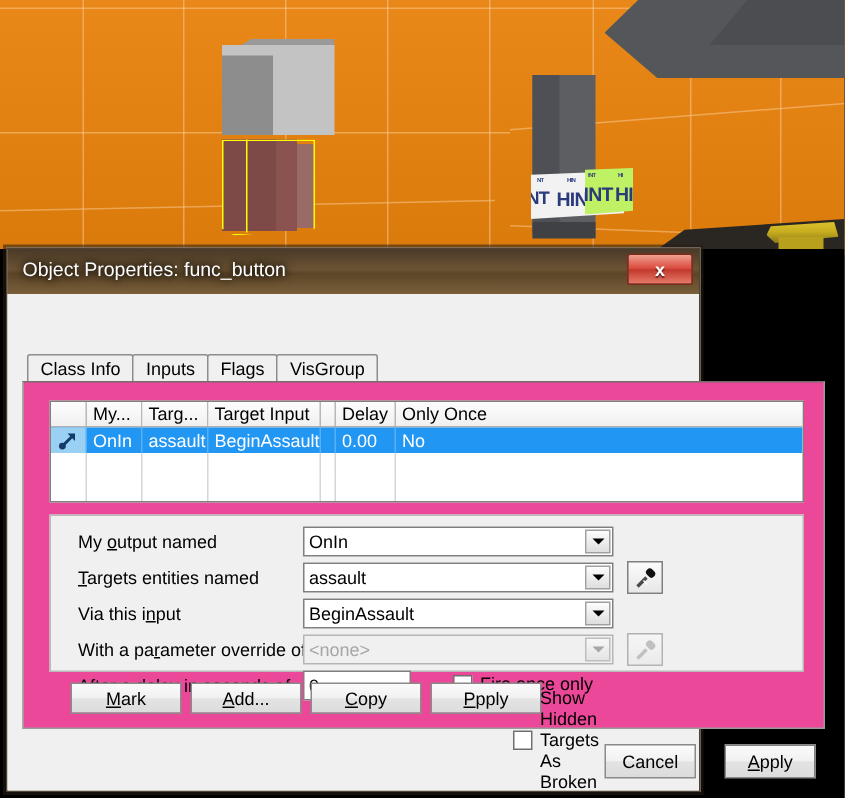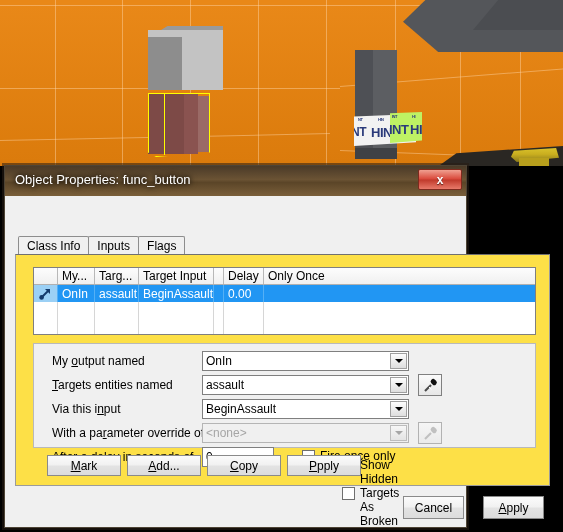--- a/index.html
+++ b/index.html
@@ -138,21 +138,21 @@
     border-radius: 2px 2px 0 0;
     cursor: pointer;
   }
   .tab.active {
     height: 23px; background: #f0f0f0;
     border-color: #707070; font-weight: normal;
     position: relative; z-index: 3; margin-top: -4px;
   }
   .tabpanel {
     position: absolute; left: 10px; top: 58px; width: 535px; height: 232px;
-    border: 1px solid #9b9b9b; background: #fde047;
+    border: 1px solid #9b9b9b; background: #ec4899;
     border-top-color: #707070;
   }
 
   
   .listctl {
     position: absolute; left: 17px; top: 12px; width: 503px; height: 68px;
     background: #fff; border: 1px solid #7f7f7f;
     overflow: hidden;
   }
   .lheader { display: flex; height: 17px; background: #f0f0f0; border-bottom: 1px solid #b0b0b0; }
@@ -300,20 +300,21 @@
       <div class="title-text">Object Properties: func_button</div>
       <div class="close-btn">x</div>
     </div>
 
     <div class="dlg-body">
 
       <div class="tabstrip">
         <div class="tab">Class Info</div>
         <div class="tab">Inputs</div>
         <div class="tab">Flags</div>
+        <div class="tab">VisGroup</div>
       </div>
 
       <div class="tabpanel">
 
         <div class="listctl">
           <div class="lheader">
             <div class="lh" style="width:24px;"></div>
             <div class="lh" style="width:37px;">My...</div>
             <div class="lh" style="width:44px;">Targ...</div>
             <div class="lh" style="width:75px;">Target Input</div>
@@ -328,20 +329,21 @@
                 <line x1="2" y1="11" x2="10" y2="3" stroke="#143a6b" stroke-width="2"></line>
                 <polygon points="11,2 11,7 6,2" fill="#143a6b"></polygon>
                 <circle cx="2.6" cy="10.4" r="2.3" fill="#143a6b"></circle>
               </svg>
             </div>
             <div class="lc" style="width:37px;">OnIn</div>
             <div class="lc" style="width:44px;">assault</div>
             <div class="lc" style="width:75px;">BeginAssault</div>
             <div class="lc" style="width:10px;"></div>
             <div class="lc" style="width:40px;">0.00</div>
+            <div class="lc" style="width:271px;border-right:none;">No</div>
           </div>
 
           <div class="lrow">
             <div class="lc" style="width:24px;"></div>
             <div class="lc" style="width:37px;"></div>
             <div class="lc" style="width:44px;"></div>
             <div class="lc" style="width:75px;"></div>
             <div class="lc" style="width:10px;"></div>
             <div class="lc" style="width:40px;"></div>
             <div class="lc" style="width:271px;border-right:none;"></div>

